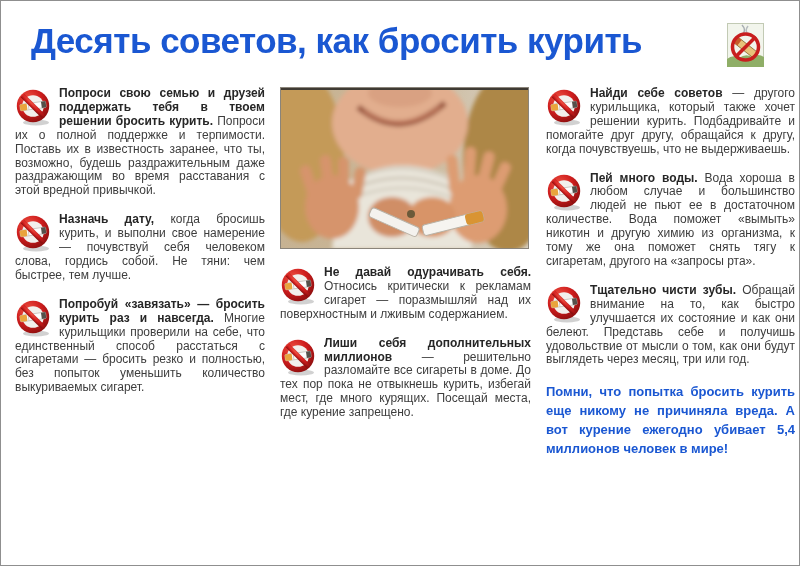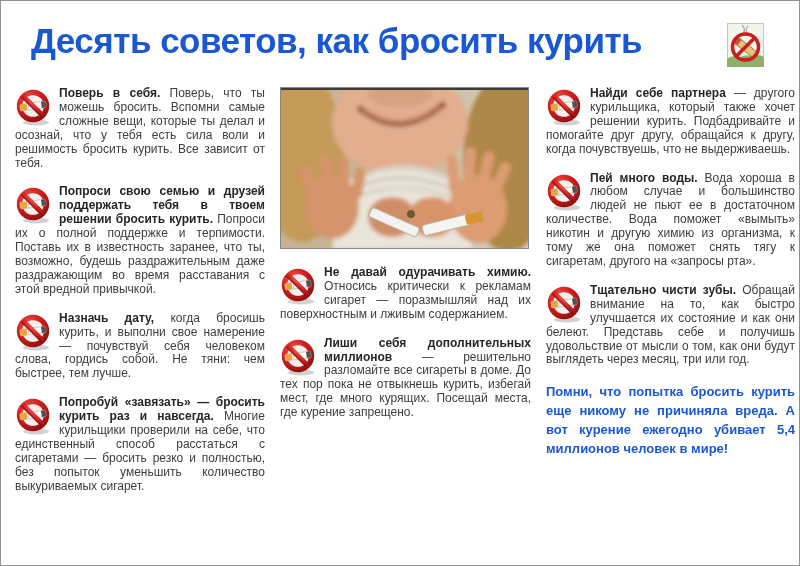--- a/index.html
+++ b/index.html
@@ -73,27 +73,20 @@
       <g transform="rotate(38 18 24)">
         <rect x="5" y="20.5" width="26" height="7" rx="1" fill="#e7c27a" stroke="#8a6a33" stroke-width="0.8"></rect>
         <rect x="5" y="20.5" width="6" height="7" fill="#c65b2a"></rect>
       </g>
       <circle cx="18.5" cy="24" r="13" fill="none" stroke="#c81e1e" stroke-width="3.5"></circle>
       <rect x="4" y="22.2" width="29" height="3.6" fill="#c81e1e" transform="rotate(-45 18.5 24)"></rect>
     </svg>
   </span>
 
   <div class="col col1">
-    <div class="tip">
-      <p class="tip-text"><span class="ns">
-            <svg viewBox="0 0 37 38">
-              <use href="#nosmoke"></use>
-            </svg>
-          </span><b class="lead">Поверь в себя.</b> <span>Поверь, что ты можешь бросить. Вспомни самые сложные вещи, которые ты делал и осознай, что у тебя есть сила воли и решимость бросить курить. Все зависит от тебя.</span></p>
-    </div>
     <div class="tip">
       <p class="tip-text"><span class="ns">
             <svg viewBox="0 0 37 38">
               <use href="#nosmoke"></use>
             </svg>
           </span><b class="lead">Попроси свою семью и друзей поддержать тебя в твоем решении бросить курить.</b> <span>Попроси их о полной поддержке и терпимости. Поставь их в известность заранее, что ты, возможно, будешь раздражительным даже раздражающим во время расставания с этой вредной привычкой.</span></p>
     </div>
     <div class="tip">
       <p class="tip-text"><span class="ns">
             <svg viewBox="0 0 37 38">
@@ -164,38 +157,38 @@
         </g>
         <rect x="0" y="0" width="249" height="3" fill="#3f3a33"></rect>
         <rect x="0.5" y="0.5" width="248" height="161" fill="none" stroke="#8a847a"></rect>
       </svg>
     </div>
     <div class="tip">
       <p class="tip-text"><span class="ns">
             <svg viewBox="0 0 37 38">
               <use href="#nosmoke"></use>
             </svg>
-          </span><b class="lead">Не давай одурачивать химию.</b> <span>Относись критически к рекламам сигарет — поразмышляй над их поверхностным и лживым содержанием.</span></p>
+          </span><b class="lead">Не давай одурачивать себя.</b> <span>Относись критически к рекламам сигарет — поразмышляй над их поверхностным и лживым содержанием.</span></p>
     </div>
     <div class="tip">
       <p class="tip-text"><span class="ns">
             <svg viewBox="0 0 37 38">
               <use href="#nosmoke"></use>
             </svg>
           </span><b class="lead">Лиши себя дополнительных миллионов</b> <span>— решительно разломайте все сигареты в доме. До тех пор пока не отвыкнешь курить, избегай мест, где много курящих. Посещай места, где курение запрещено.</span></p>
     </div>
   </div>
 
   <div class="col col3">
     <div class="tip">
       <p class="tip-text"><span class="ns">
             <svg viewBox="0 0 37 38">
               <use href="#nosmoke"></use>
             </svg>
-          </span><b class="lead">Найди себе партнера</b> <span>— другого курильщика, который также хочет решении курить. Подбадривайте и помогайте друг другу, обращайся к другу, когда почувствуешь, что не выдерживаешь.</span></p>
+          </span><b class="lead">Найди себе советов</b> <span>— другого курильщика, который также хочет решении курить. Подбадривайте и помогайте друг другу, обращайся к другу, когда почувствуешь, что не выдерживаешь.</span></p>
     </div>
     <div class="tip">
       <p class="tip-text"><span class="ns">
             <svg viewBox="0 0 37 38">
               <use href="#nosmoke"></use>
             </svg>
           </span><b class="lead">Пей много воды.</b> <span>Вода хороша в любом случае и большинство людей не пьют ее в достаточном количестве. Вода поможет «вымыть» никотин и другую химию из организма, к тому же она поможет снять тягу к сигаретам, другого на «запросы рта».</span></p>
     </div>
     <div class="tip">
       <p class="tip-text"><span class="ns">

